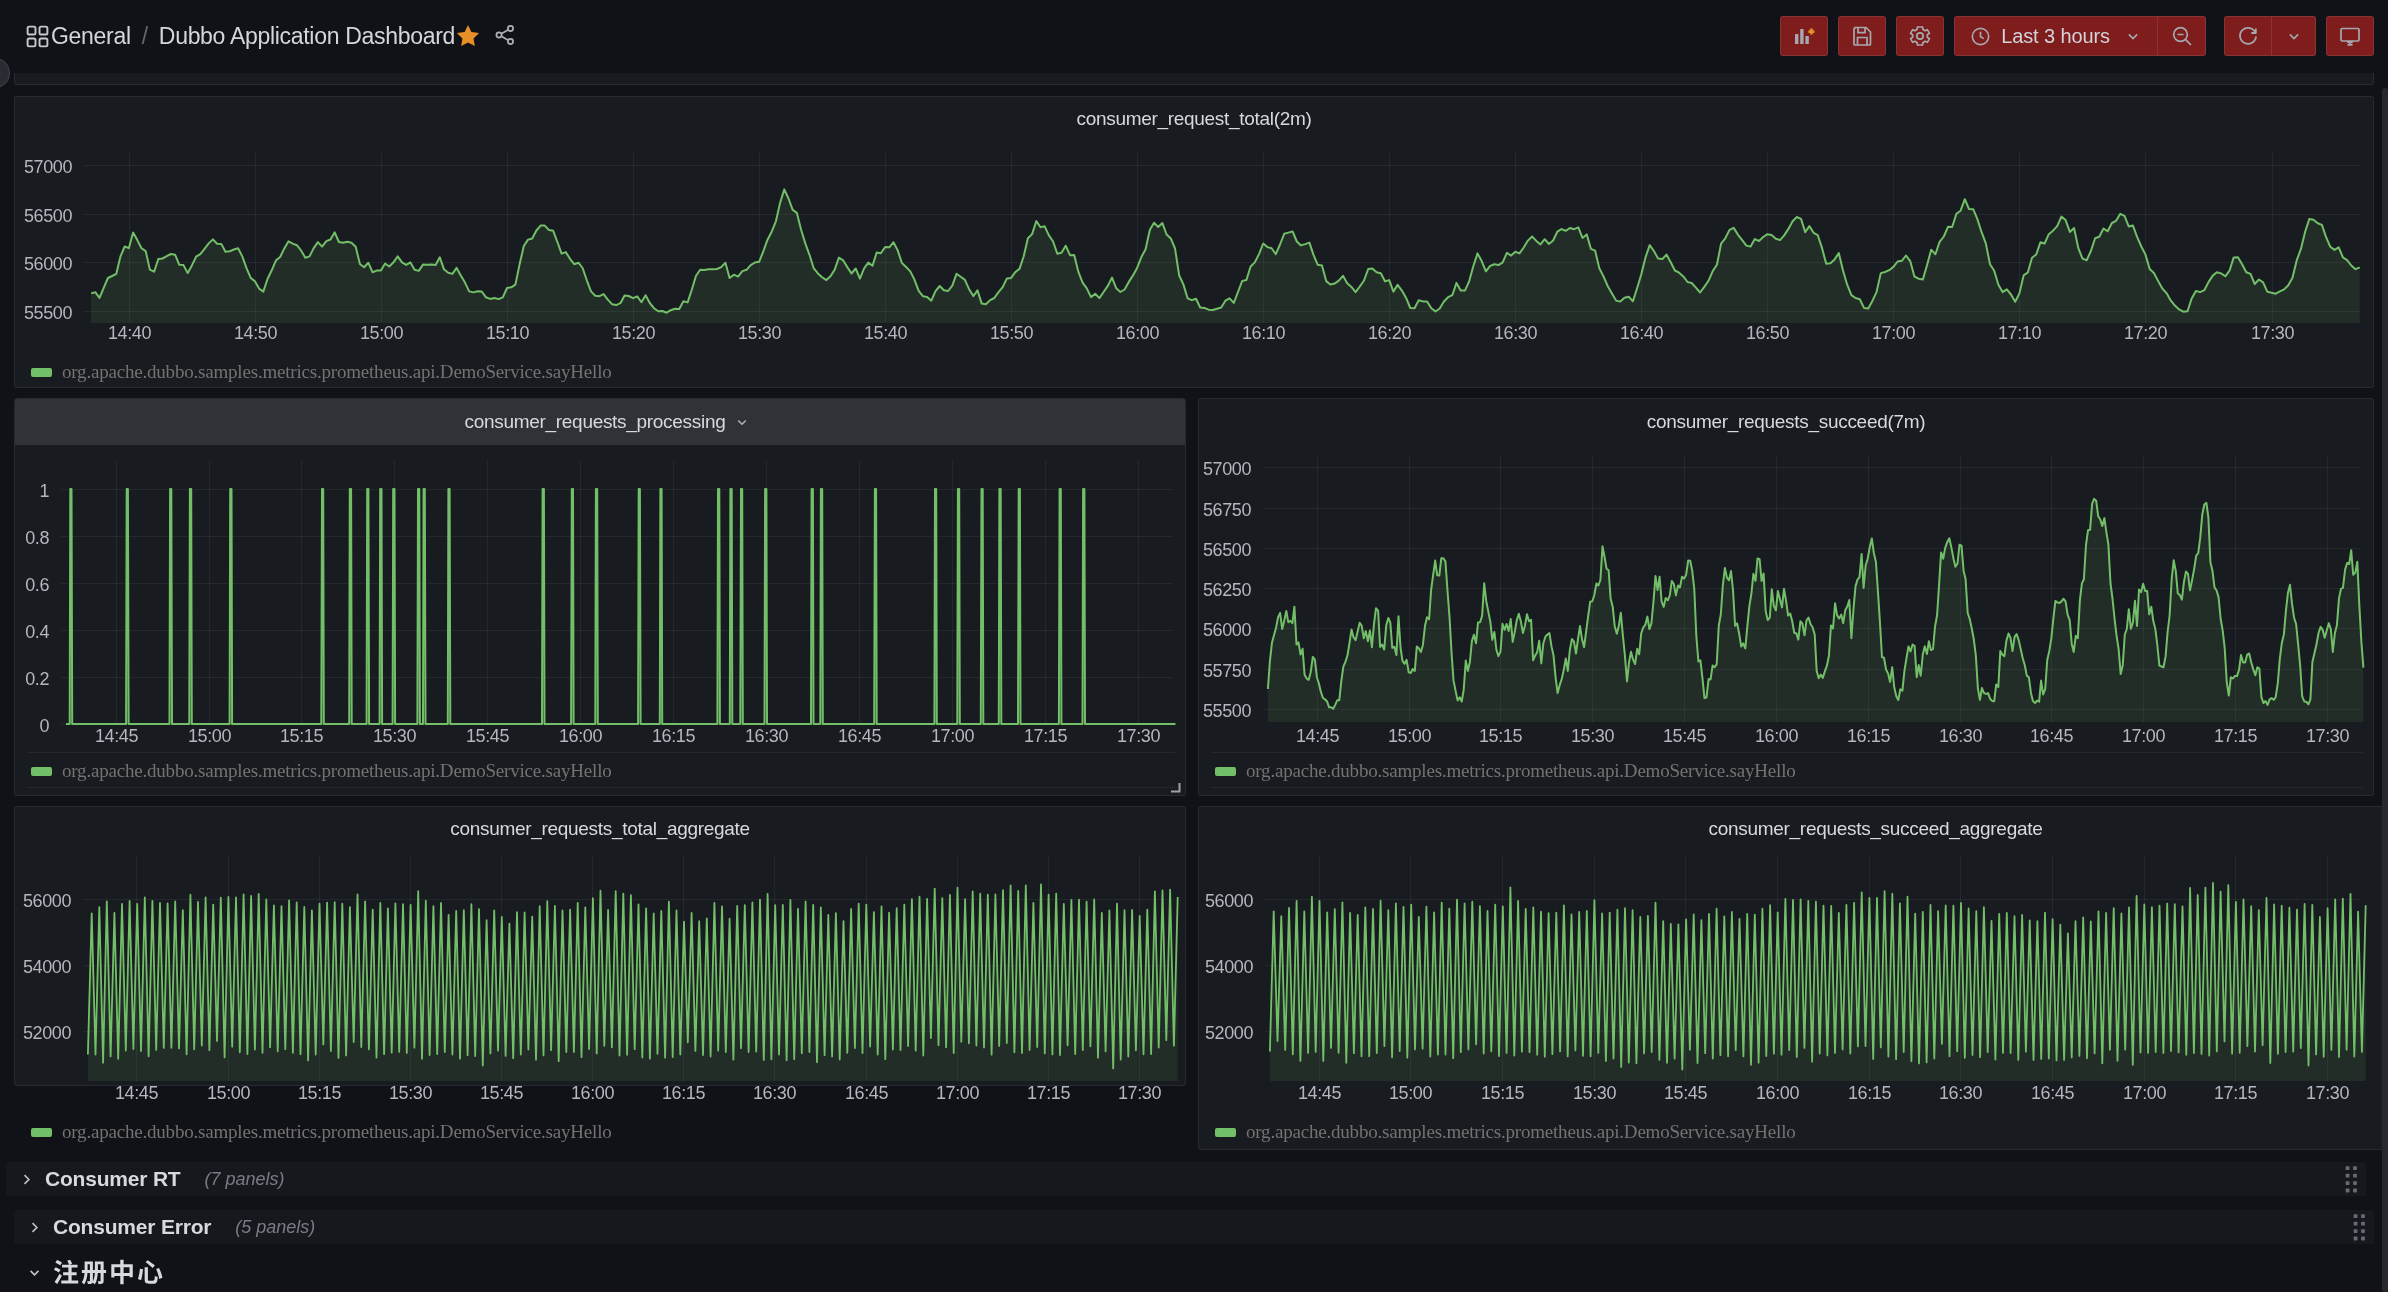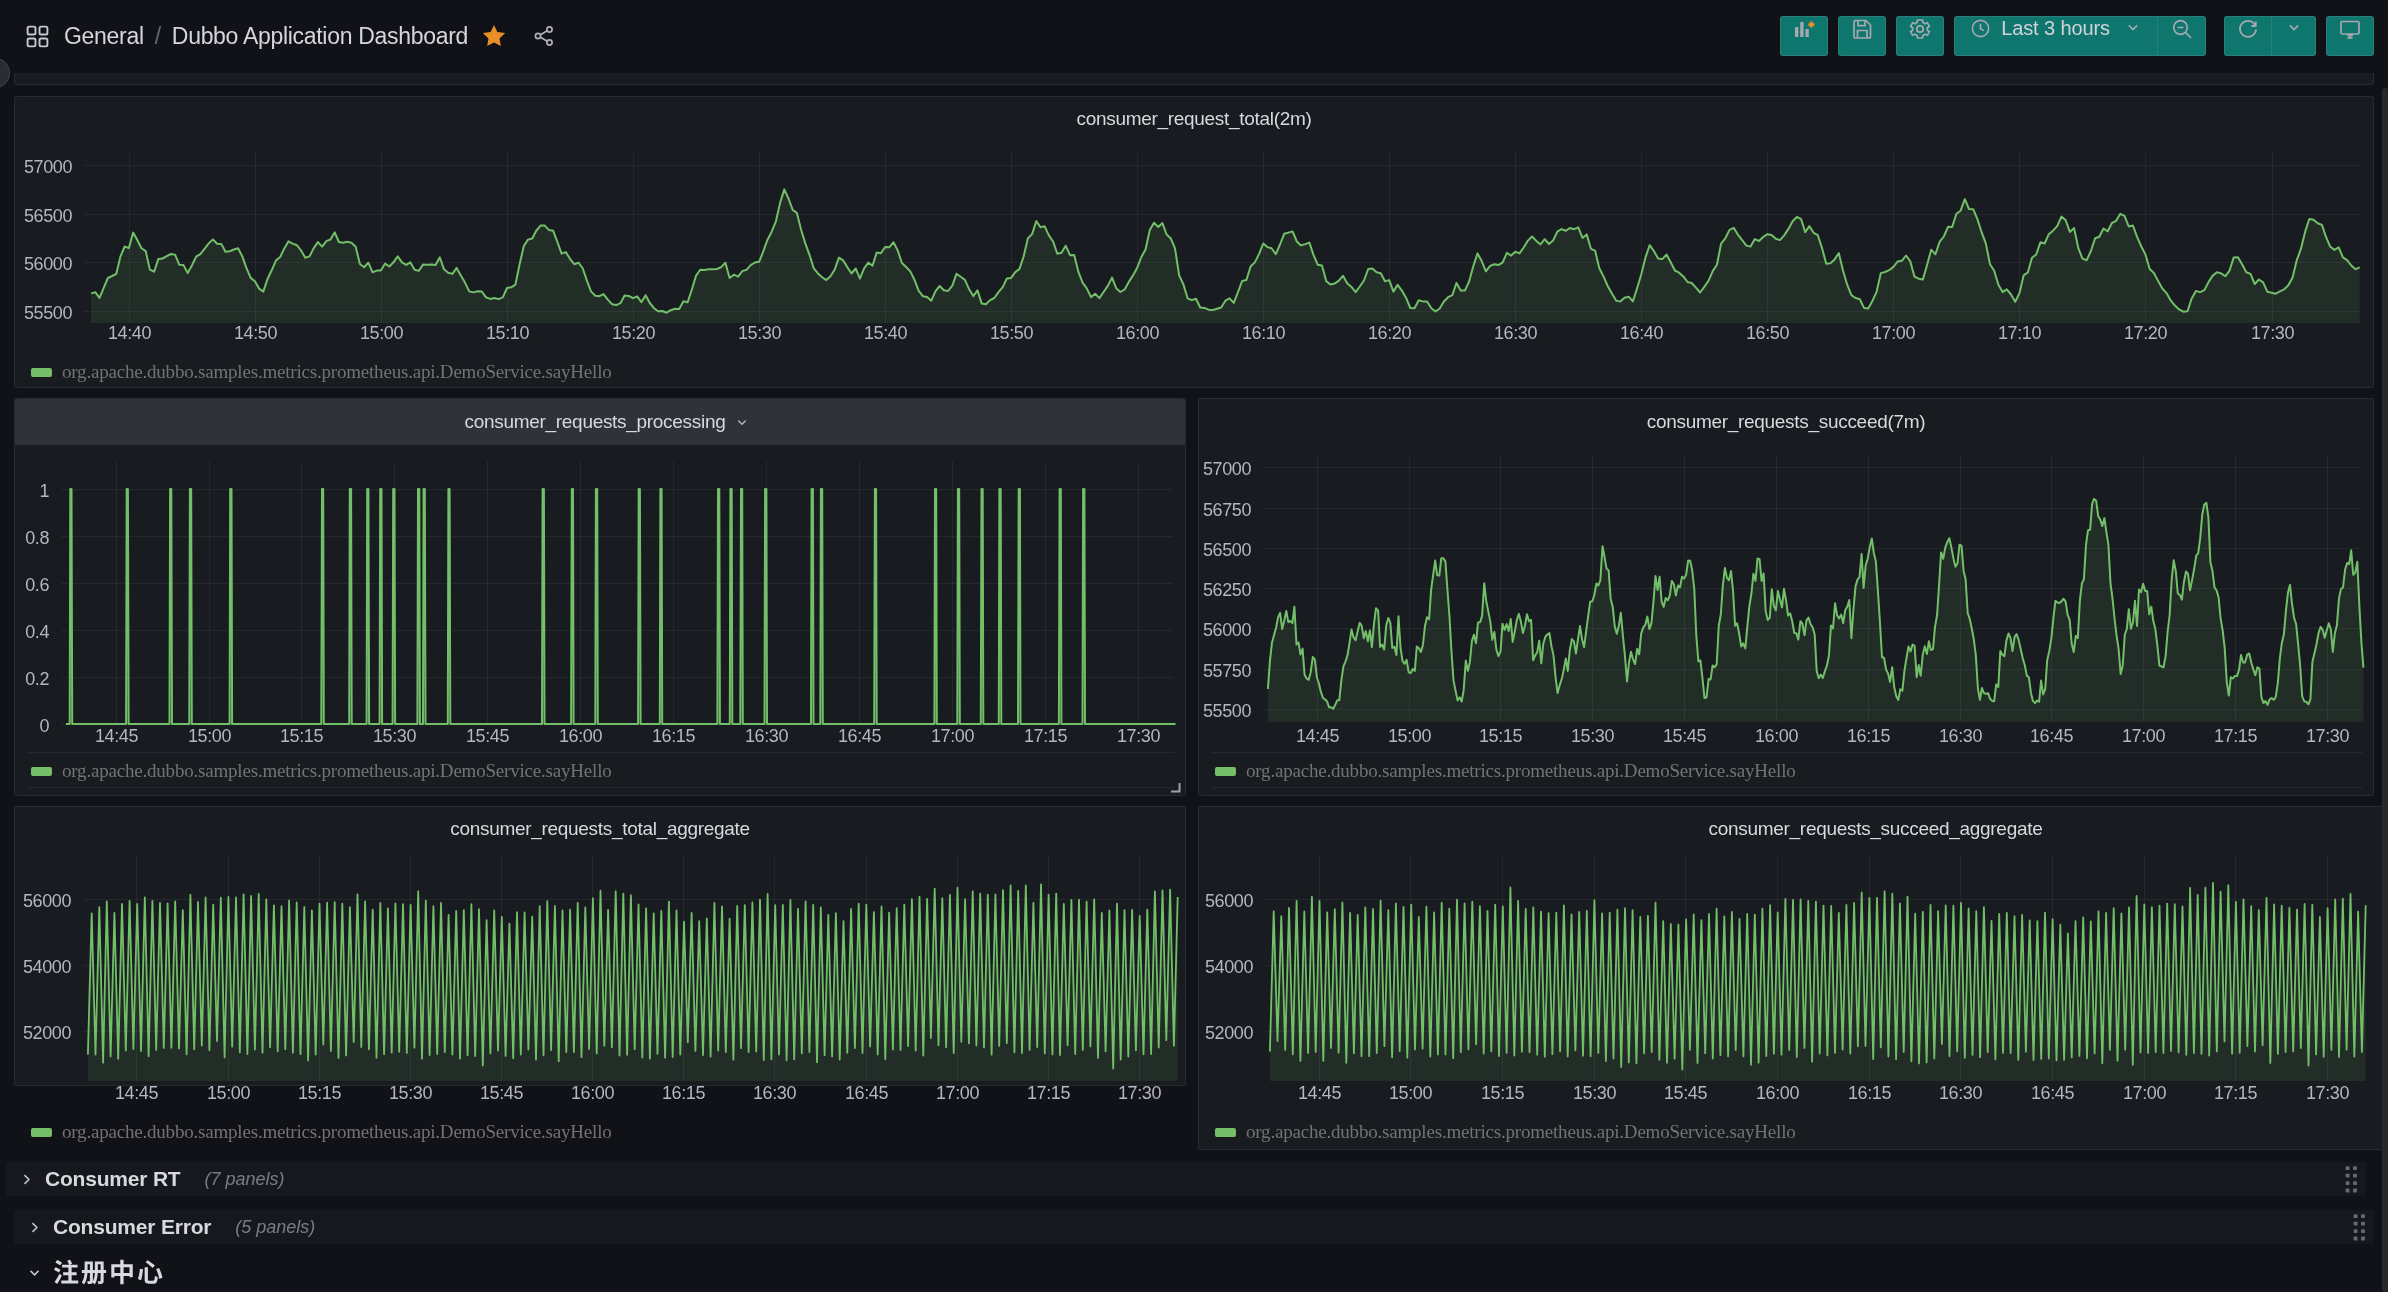--- a/index.html
+++ b/index.html
@@ -8,32 +8,32 @@
     background:#111217;
     font-family:"Liberation Sans","DejaVu Sans",sans-serif;
     color:#ccccdc;
     position:relative;
   }
   .icon { display:inline-flex; align-items:center; justify-content:center; }
   .icon svg { width:100%; height:100%; }
 
   
   .navbar { position:absolute; left:0; top:0; width:2388px; height:72px; display:flex; align-items:center; justify-content:space-between; padding:0 14px 0 24px; }
-  .nav-left { display:flex; align-items:center; gap:13px; }
+  .nav-left { display:flex; align-items:flex-start; }
   .nav-apps { width:27px; height:27px; color:#c7c8cf; }
   .breadcrumb { display:flex; align-items:center; gap:9px; font-size:23px; letter-spacing:-0.3px; }
   .crumb { color:#d5d6dc; }
   .crumb-divider { color:rgba(204,204,220,0.45); padding:0 2px; }
   .nav-star { width:26px; height:26px; color:#e98f27; margin-left:0; }
   .nav-share { width:24px; height:24px; color:#aeafb7; margin-left:12px; }
 
   .nav-right { display:flex; align-items:center; }
   .tbtn {
-    height:40px; background:#0f766e; border:1px solid rgba(204,204,220,0.13);
-    border-radius:3px; display:inline-flex; align-items:flex-start; justify-content:center;
+    height:40px; background:#7f1d1d; border:1px solid rgba(204,204,220,0.13);
+    border-radius:3px; display:inline-flex; align-items:center; justify-content:center;
     color:#a6a8b0; margin-left:10px;
   }
   .tbtn .icon { width:24px; height:24px; }
   .tbtn.sq { width:48px; }
   .group { display:inline-flex; margin-left:10px; }
   .group .tbtn { margin-left:0; }
   .group .tbtn + .tbtn { border-left:none; border-top-left-radius:0; border-bottom-left-radius:0; }
   .group .tbtn:first-child { border-top-right-radius:0; border-bottom-right-radius:0; }
   .timepick { padding:0 14px; gap:9px; }
   .timepick .lbl { color:#d2d3d9; font-size:20px; font-weight:500; letter-spacing:-0.1px; }

